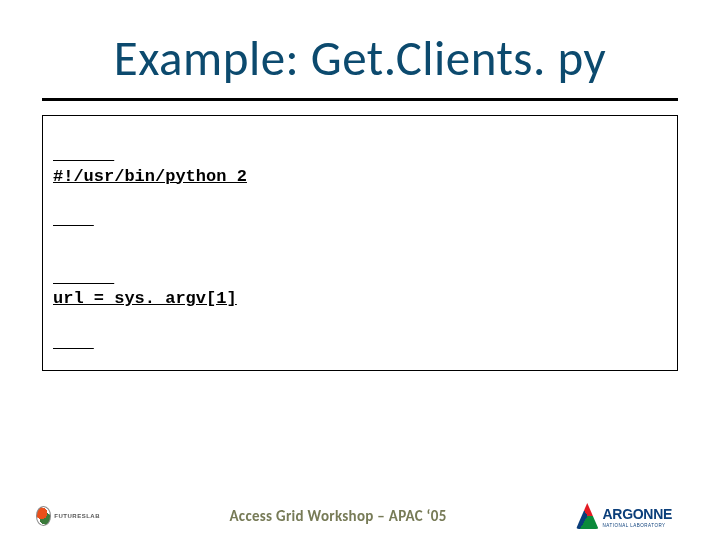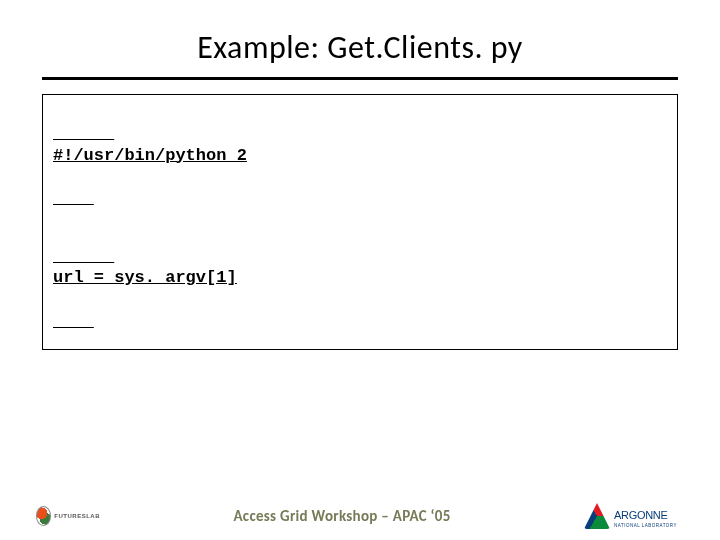--- a/index.html
+++ b/index.html
@@ -12,24 +12,24 @@
     overflow: hidden;
   }
   .slide {
     width: 720px;
     height: 540px;
     padding: 28px 42px 0 42px;
     position: relative;
   }
   .title {
     font-family: 'Gill Sans', 'Gill Sans MT', Calibri, sans-serif;
-    font-size: 32px;
+    font-size: 49px;
     font-weight: 400;
     text-align: center;
-    color: #000000;
+    color: #0c4a6e;
     margin-bottom: 10px;
     letter-spacing: 0.5px;
   }
   .title-rule {
     border: none;
     border-top: 3px solid #000;
     margin: 0 0 14px 0;
   }
   .code-box {
     border: 1.5px solid #000;
@@ -38,21 +38,21 @@
     font-size: 17px;
     line-height: 1.28;
     color: #000;
     font-weight: bold;
   }
   .code-block { margin-bottom: 14px; white-space: pre; text-decoration: underline; }
   .code-block .line { display: block; }
   .code-block .u { text-decoration: underline; text-decoration-thickness: 1px; }
   .footer {
     position: absolute;
-    left: 0; right: 4px; bottom: 10px;
+    left: 0; right: 12px; bottom: 10px;
     display: flex;
     align-items: center;
     justify-content: space-between;
     padding: 0 36px;
   }
   .footer-center {
     font-family: 'Gill Sans', 'Gill Sans MT', Calibri, sans-serif;
     font-weight: 700;
     font-size: 15px;
     color: #777b57;
@@ -81,22 +81,22 @@
   }
   .logo-right .mark .tri {
     position: absolute; inset: 0;
     background: conic-gradient(from 210deg, #0a3e7a 0 33%, #e31b23 33% 66%, #0a8a3a 66% 100%);
     clip-path: polygon(50% 0, 100% 100%, 0 100%);
     border-radius: 3px;
   }
   .logo-right .word {
     font-family: Arial, sans-serif;
     color: #0a3e7a;
-    font-size: 11px;
-    font-weight: 400;
+    font-size: 14px;
+    font-weight: 700;
     line-height: 1;
     letter-spacing: -0.3px;
   }
   .logo-right .sub {
     font-family: Arial, sans-serif;
     font-size: 4.5px;
     color: #0a3e7a;
     letter-spacing: 0.5px;
     display:block;
   }

